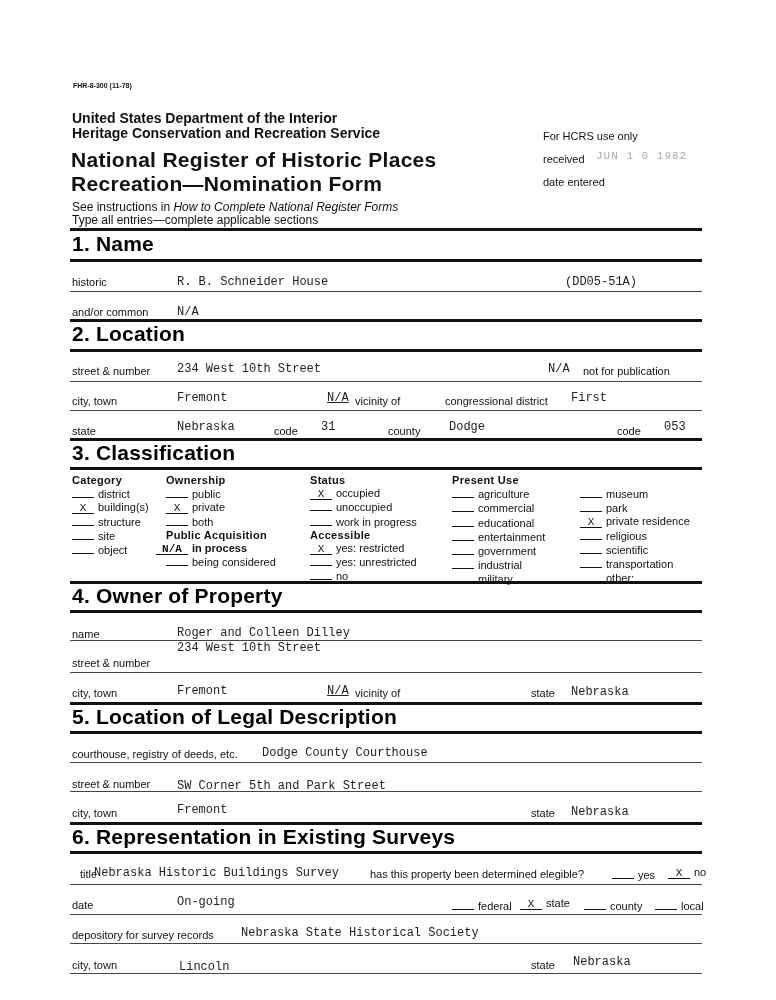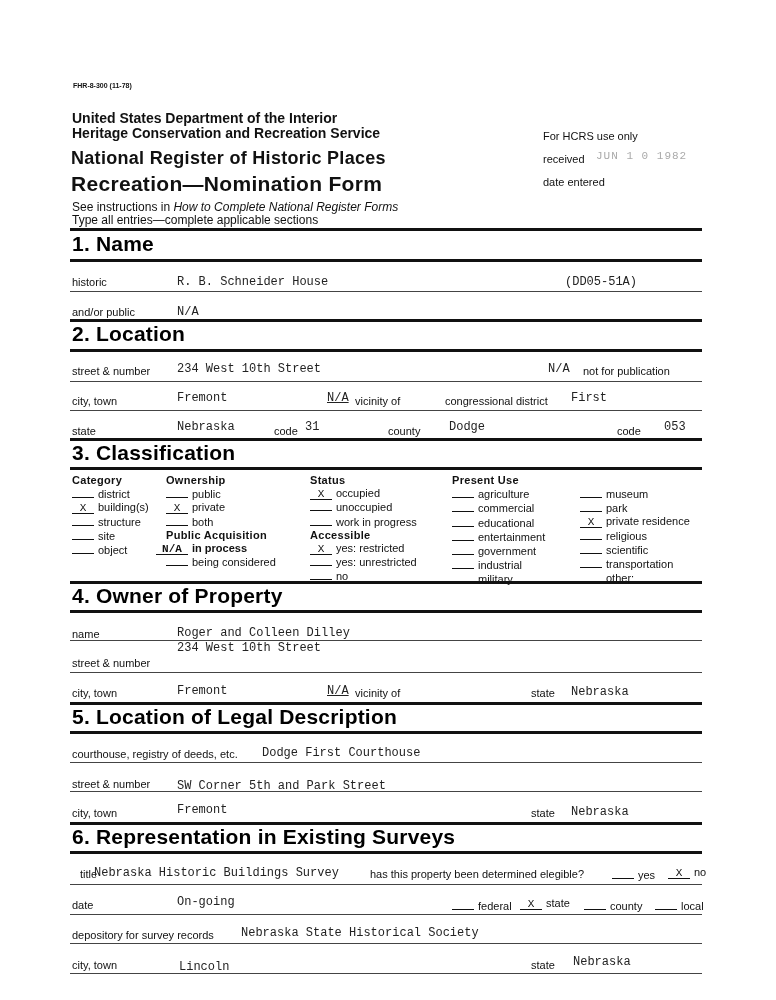--- a/index.html
+++ b/index.html
@@ -14,59 +14,59 @@
   .blank { display:inline-block; width:22px; border-bottom:1px solid #111; text-align:center; font-family:"Liberation Mono", monospace; font-size:11px; line-height:10px; height:10px; vertical-align:baseline; margin-right:4px; }
   .col { position:absolute; font-size:11px; line-height:13.2px; font-family:"Liberation Sans", sans-serif; }
   .col .h { font-weight:bold; font-size:11px; letter-spacing:0.3px; }
 </style>
 </head>
 <body>
 
 <div class="abs" style="left:73px;top:82px;font-size:7px;font-weight:bold;">FHR-8-300  (11-78)</div>
 <div class="abs" style="left:72px;top:110px;font-size:14px;font-weight:bold;">United States Department of the Interior</div>
 <div class="abs" style="left:72px;top:125px;font-size:14px;font-weight:bold;">Heritage Conservation and Recreation Service</div>
-<div class="abs" style="left:71px;top:148px;font-size:18px;font-weight:bold;letter-spacing:0.3px;">National Register of Historic Places</div>
+<div class="abs" style="left:71px;top:148px;font-size:21px;font-weight:bold;letter-spacing:0.3px;">National Register of Historic Places</div>
 <div class="abs" style="left:71px;top:172px;font-size:21px;font-weight:bold;letter-spacing:0.3px;">Recreation—Nomination Form</div>
 <div class="abs" style="left:72px;top:200px;font-size:12px;"><span>See instructions in </span><i>How to Complete National Register Forms</i></div>
 <div class="abs" style="left:72px;top:213px;font-size:12px;">Type all entries—complete applicable sections</div>
 
 <div class="abs" style="left:543px;top:130px;font-size:11px;">For HCRS use only</div>
 <div class="abs" style="left:543px;top:153px;font-size:11px;">received</div>
 <div class="abs mono" style="left:596px;top:150px;font-size:11px;color:#aaa;letter-spacing:1px;text-align:center;">JUN 1 0 1982</div>
 <div class="abs" style="left:543px;top:176px;font-size:11px;">date entered</div>
 
 <div class="rule thick" style="top:228px;"></div>
 <div class="sec" style="top:232px;">1.  Name</div>
 <div class="rule thick" style="top:259px;"></div>
 <div class="abs lbl" style="left:72px;top:276px;">historic</div>
 <div class="abs mono" style="left:177px;top:275px;">R. B. Schneider House</div>
 <div class="abs mono" style="left:565px;top:275px;">(DD05-51A)</div>
 <div class="rule thin" style="top:291px;"></div>
-<div class="abs lbl" style="left:72px;top:306px;">and/or public</div>
+<div class="abs lbl" style="left:72px;top:306px;">and/or common</div>
 <div class="abs mono" style="left:177px;top:305px;">N/A</div>
 
 <div class="rule thick" style="top:319px;"></div>
 <div class="sec" style="top:322px;">2.  Location</div>
 <div class="rule thick" style="top:349px;"></div>
 <div class="abs lbl" style="left:72px;top:365px;">street &amp; number</div>
 <div class="abs mono" style="left:177px;top:362px;">234 West 10th Street</div>
 <div class="abs mono" style="left:548px;top:362px;">N/A</div>
 <div class="abs lbl" style="left:583px;top:365px;">not for publication</div>
 <div class="rule thin" style="top:381px;"></div>
 <div class="abs lbl" style="left:72px;top:395px;">city, town</div>
 <div class="abs mono" style="left:177px;top:391px;">Fremont</div>
 <div class="abs mono" style="left:327px;top:391px;text-decoration:underline;">N/A</div>
 <div class="abs lbl" style="left:355px;top:395px;">vicinity of</div>
 <div class="abs lbl" style="left:445px;top:395px;">congressional district</div>
 <div class="abs mono" style="left:571px;top:391px;text-align:center;">First</div>
 <div class="rule thin" style="top:410px;"></div>
 <div class="abs lbl" style="left:72px;top:425px;">state</div>
 <div class="abs mono" style="left:177px;top:420px;">Nebraska</div>
 <div class="abs lbl" style="left:274px;top:425px;">code</div>
-<div class="abs mono" style="left:305px;top:420px;text-align:center;">31</div>
+<div class="abs mono" style="left:321px;top:420px;text-align:center;">31</div>
 <div class="abs lbl" style="left:388px;top:425px;">county</div>
 <div class="abs mono" style="left:449px;top:420px;">Dodge</div>
 <div class="abs lbl" style="left:617px;top:425px;">code</div>
 <div class="abs mono" style="left:664px;top:420px;">053</div>
 
 <div class="rule thick" style="top:438px;"></div>
 <div class="sec" style="top:441px;">3.  Classification</div>
 <div class="rule thick" style="top:467px;"></div>
 
 <div class="col" style="left:72px;top:474px;">
@@ -133,21 +133,21 @@
 <div class="abs mono" style="left:177px;top:684px;">Fremont</div>
 <div class="abs mono" style="left:327px;top:684px;text-decoration:underline;">N/A</div>
 <div class="abs lbl" style="left:355px;top:687px;">vicinity of</div>
 <div class="abs lbl" style="left:531px;top:687px;">state</div>
 <div class="abs mono" style="left:571px;top:685px;">Nebraska</div>
 
 <div class="rule thick" style="top:702px;"></div>
 <div class="sec" style="top:705px;">5.  Location of Legal Description</div>
 <div class="rule thick" style="top:731px;"></div>
 <div class="abs lbl" style="left:72px;top:748px;">courthouse, registry of deeds, etc.</div>
-<div class="abs mono" style="left:262px;top:746px;">Dodge First Courthouse</div>
+<div class="abs mono" style="left:262px;top:746px;">Dodge County Courthouse</div>
 <div class="rule thin" style="top:762px;"></div>
 <div class="abs lbl" style="left:72px;top:778px;">street &amp; number</div>
 <div class="abs mono" style="left:177px;top:758px;margin-top:21px;">SW Corner 5th and Park Street</div>
 <div class="rule thin" style="top:791px;"></div>
 <div class="abs lbl" style="left:72px;top:807px;">city, town</div>
 <div class="abs mono" style="left:177px;top:803px;">Fremont</div>
 <div class="abs lbl" style="left:531px;top:807px;">state</div>
 <div class="abs mono" style="left:571px;top:805px;">Nebraska</div>
 
 <div class="rule thick" style="top:822px;"></div>

